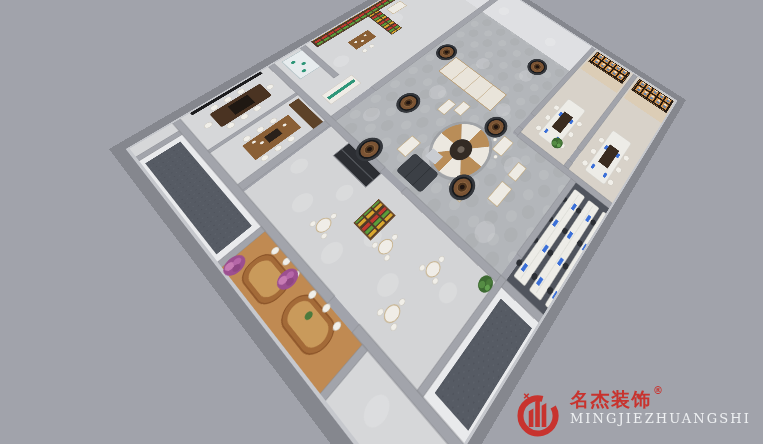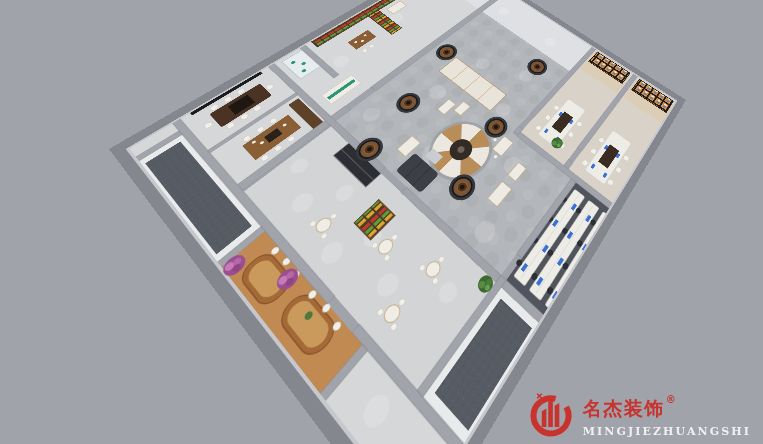--- a/index.html
+++ b/index.html
@@ -19,25 +19,25 @@
   .fWood{fill:var(--wood-floor,#c08a52);}
   .case{fill:var(--display-white,#eeebe4);stroke:#c2a97e;stroke-width:.6;}
   .deskw{fill:#edece7;stroke:#d6d5cf;stroke-width:.5;}
   .deskline{stroke:#d6d5cf;stroke-width:.6;}
   .scr{fill:var(--screen-blue,#3a6fd8);}
   .chair{fill:var(--chair-dark,#2b2e34);}
   .wchair{fill:#f1efe9;stroke:#ccc8bf;stroke-width:.5;}
   .pool{fill:#ffffff;opacity:.16;}
   .wedgeA{fill:#b98d58;}.wedgeB{fill:#ece8e0;}
   
-  .logo{position:absolute;right:12px;bottom:6px;display:flex;align-items:flex-end;gap:8px;}
+  .logo{position:absolute;right:12px;bottom:6px;display:flex;align-items:flex-start;gap:8px;}
   .logo-text{display:flex;flex-direction:column;line-height:1.05;}
   .cn{color:var(--accent-red,#c8332e);font-size:19px;font-weight:bold;letter-spacing:1.5px;white-space:nowrap;}
   .cn sup{font-size:10px;vertical-align:top;position:relative;top:-4px;left:1px;}
-  .en{color:var(--logo-sub,#eef0f2);font-family:"DejaVu Serif","Liberation Serif",serif;font-size:11px;letter-spacing:2.1px;margin-top:8px;white-space:nowrap;font-weight:bold;}
+  .en{color:var(--logo-sub,#eef0f2);font-family:"DejaVu Serif","Liberation Serif",serif;font-size:13px;letter-spacing:2.1px;margin-top:2px;white-space:nowrap;}
 </style>
 </head>
 <body>
 
 <div class="stage">
 
   <div class="plan3d">
   <svg width="400" height="400" viewBox="0 0 400 400">
     <defs>
       <pattern id="goods" width="8" height="14" patternUnits="userSpaceOnUse">

